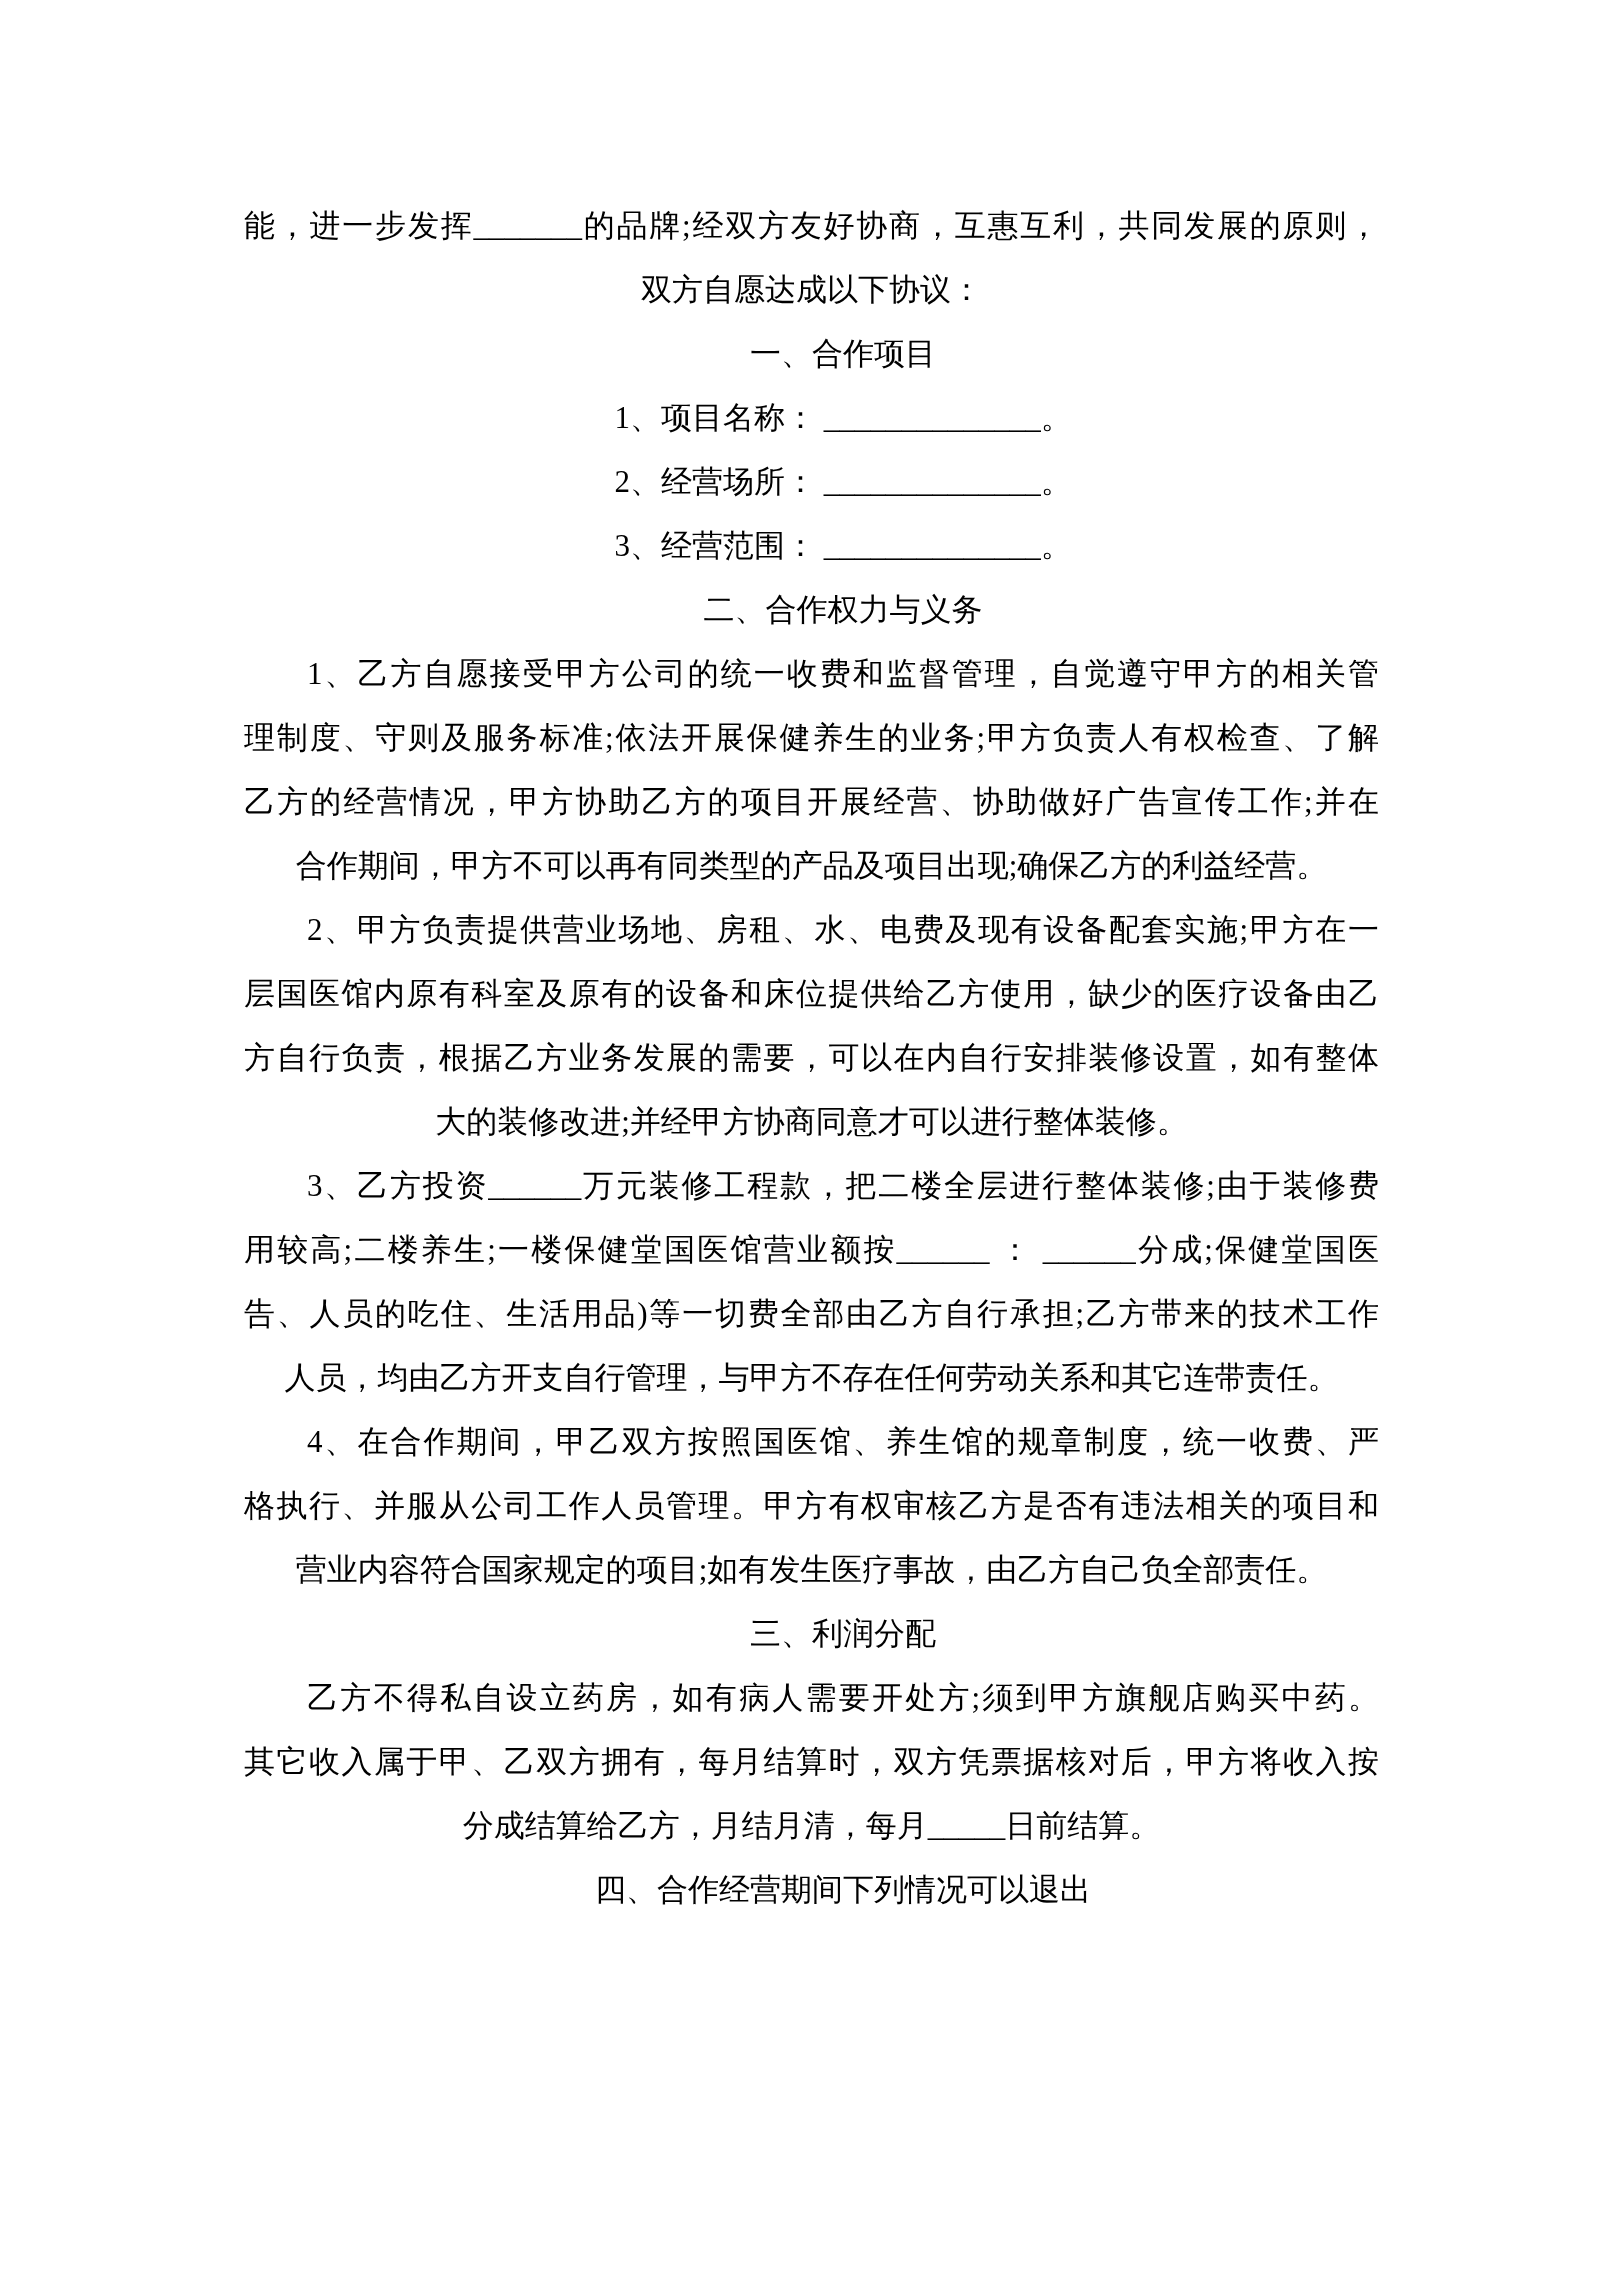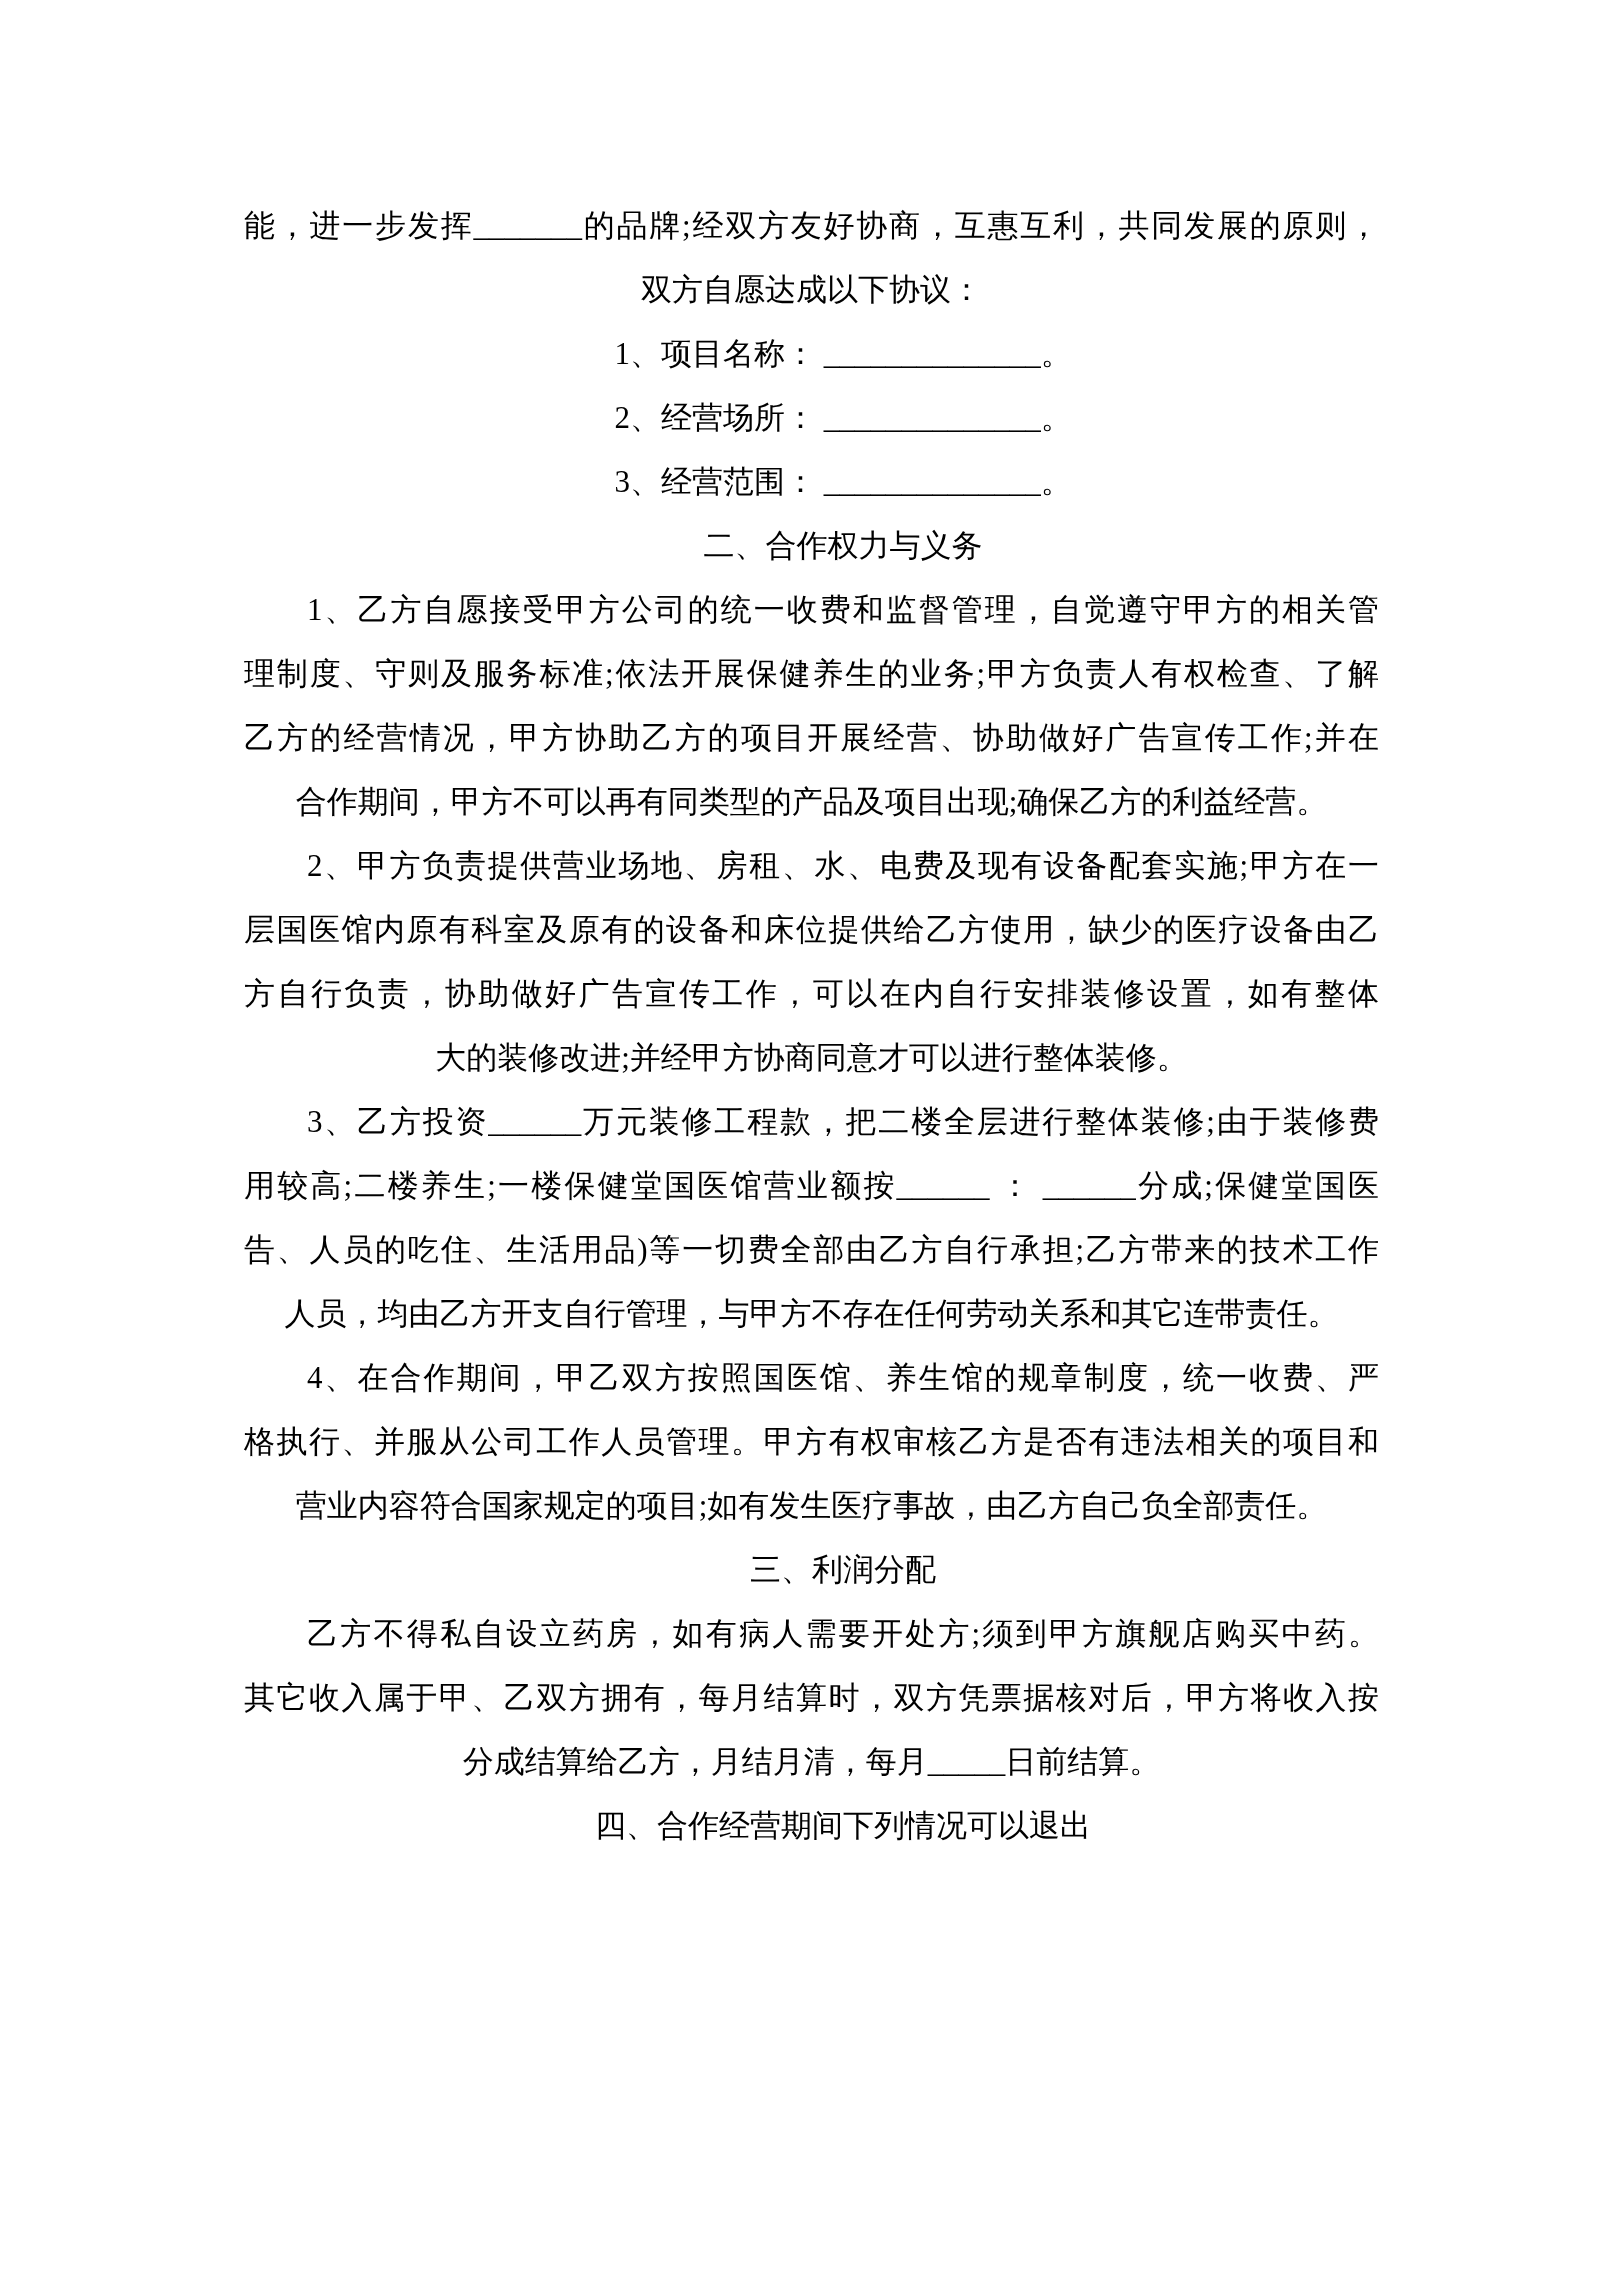--- a/index.html
+++ b/index.html
@@ -36,31 +36,32 @@
     text-indent: 63px;
   }
 </style>
 </head>
 <body>
 
 <div class="page">
   <div class="text-block">
       <div class="line fill">能，进一步发挥_______的品牌;经双方友好协商，互惠互利，共同发展的原则，</div>
       <div class="line">双方自愿达成以下协议：</div>
+      <div class="line indent">一、合作项目</div>
       <div class="line indent">1、项目名称： ______________。</div>
       <div class="line indent">2、经营场所： ______________。</div>
       <div class="line indent">3、经营范围： ______________。</div>
       <div class="line indent">二、合作权力与义务</div>
       <div class="line indent fill">1、乙方自愿接受甲方公司的统一收费和监督管理，自觉遵守甲方的相关管</div>
       <div class="line fill">理制度、守则及服务标准;依法开展保健养生的业务;甲方负责人有权检查、了解</div>
       <div class="line fill">乙方的经营情况，甲方协助乙方的项目开展经营、协助做好广告宣传工作;并在</div>
       <div class="line">合作期间，甲方不可以再有同类型的产品及项目出现;确保乙方的利益经营。</div>
       <div class="line indent fill">2、甲方负责提供营业场地、房租、水、电费及现有设备配套实施;甲方在一</div>
       <div class="line fill">层国医馆内原有科室及原有的设备和床位提供给乙方使用，缺少的医疗设备由乙</div>
-      <div class="line fill">方自行负责，协助做好广告宣传工作，可以在内自行安排装修设置，如有整体</div>
+      <div class="line fill">方自行负责，根据乙方业务发展的需要，可以在内自行安排装修设置，如有整体</div>
       <div class="line">大的装修改进;并经甲方协商同意才可以进行整体装修。</div>
       <div class="line indent fill">3、乙方投资______万元装修工程款，把二楼全层进行整体装修;由于装修费</div>
       <div class="line fill">用较高;二楼养生;一楼保健堂国医馆营业额按______ ： ______分成;保健堂国医</div>
       <div class="line fill">告、人员的吃住、生活用品)等一切费全部由乙方自行承担;乙方带来的技术工作</div>
       <div class="line">人员，均由乙方开支自行管理，与甲方不存在任何劳动关系和其它连带责任。</div>
       <div class="line indent fill">4、在合作期间，甲乙双方按照国医馆、养生馆的规章制度，统一收费、严</div>
       <div class="line fill">格执行、并服从公司工作人员管理。甲方有权审核乙方是否有违法相关的项目和</div>
       <div class="line">营业内容符合国家规定的项目;如有发生医疗事故，由乙方自己负全部责任。</div>
       <div class="line indent">三、利润分配</div>
       <div class="line indent fill">乙方不得私自设立药房，如有病人需要开处方;须到甲方旗舰店购买中药。</div>

